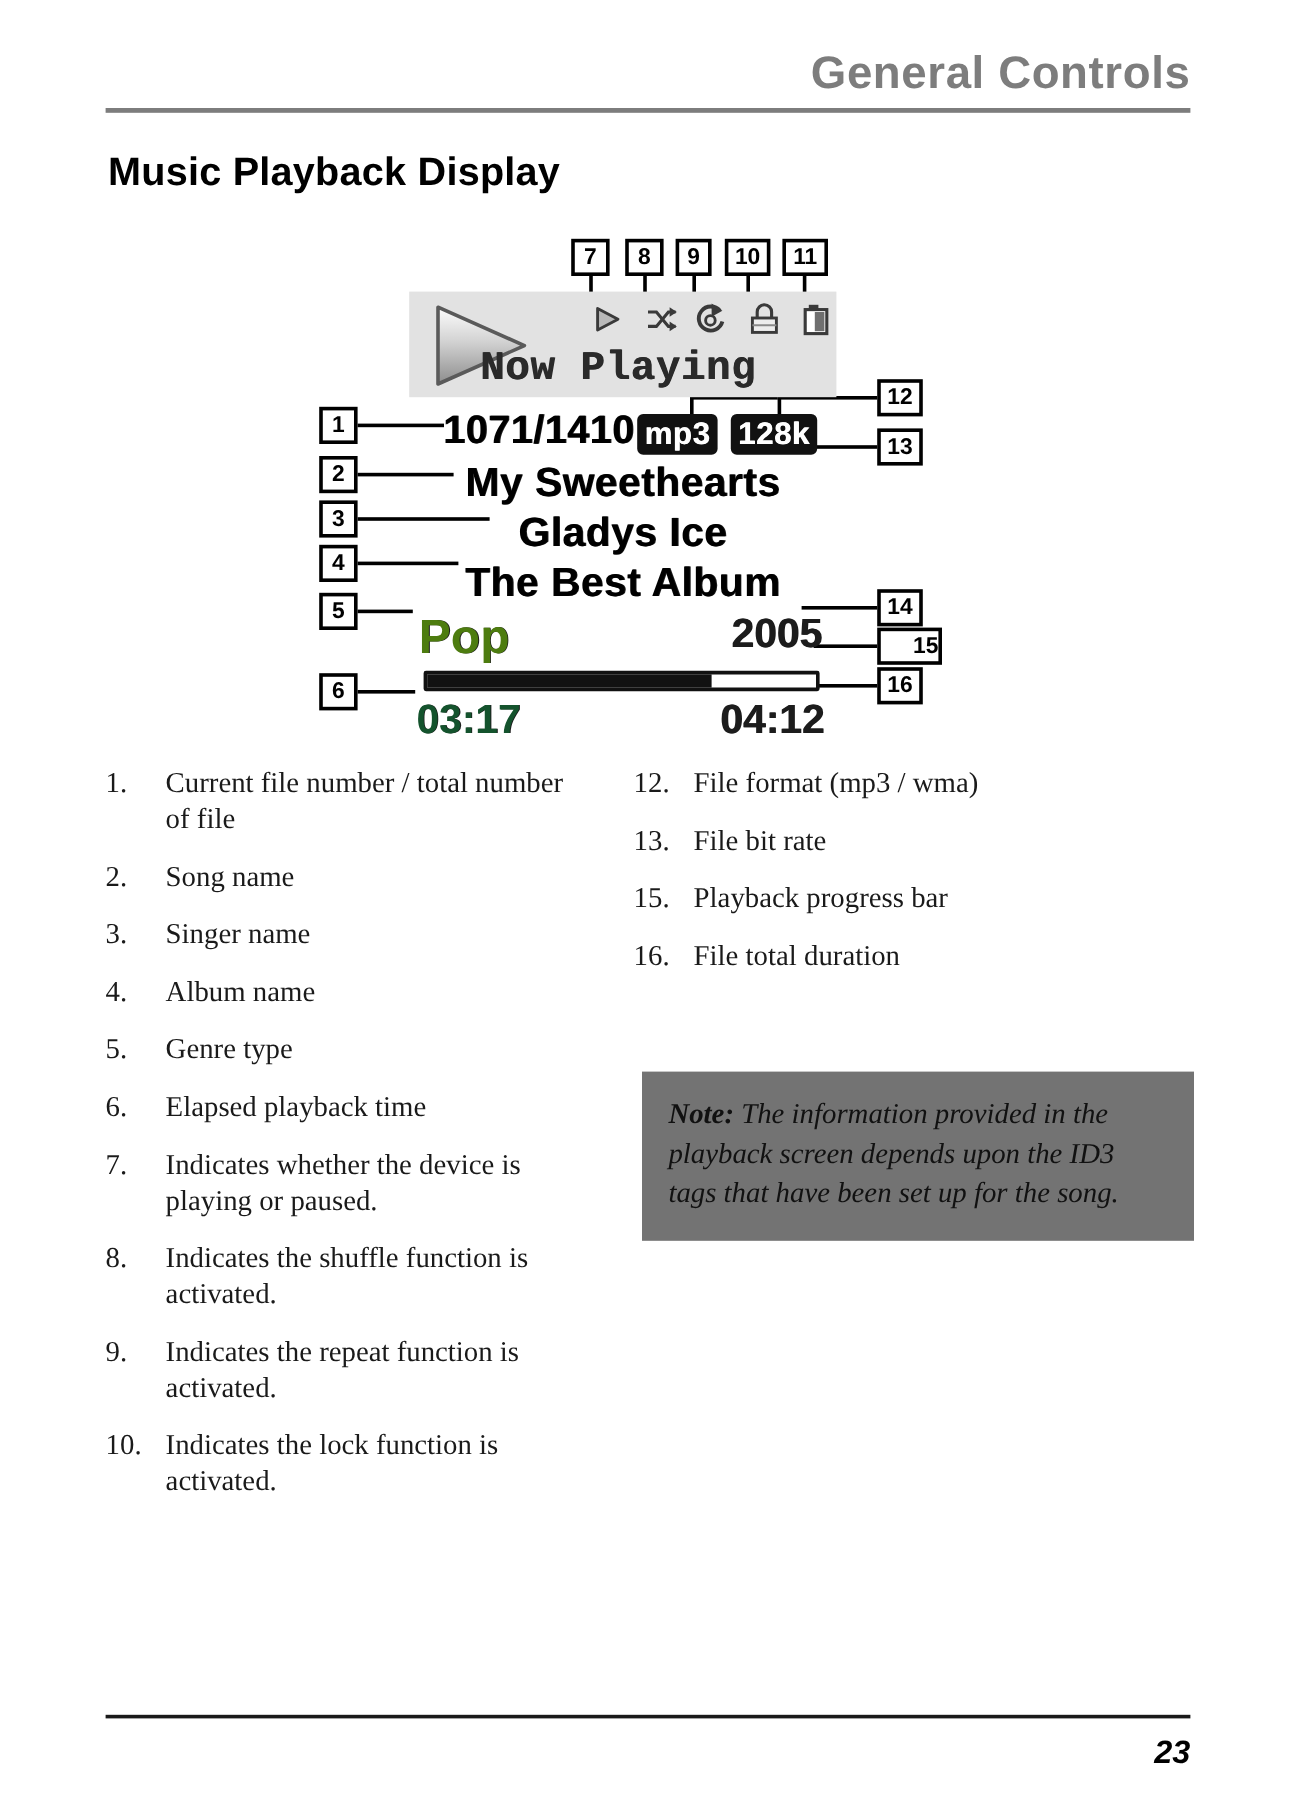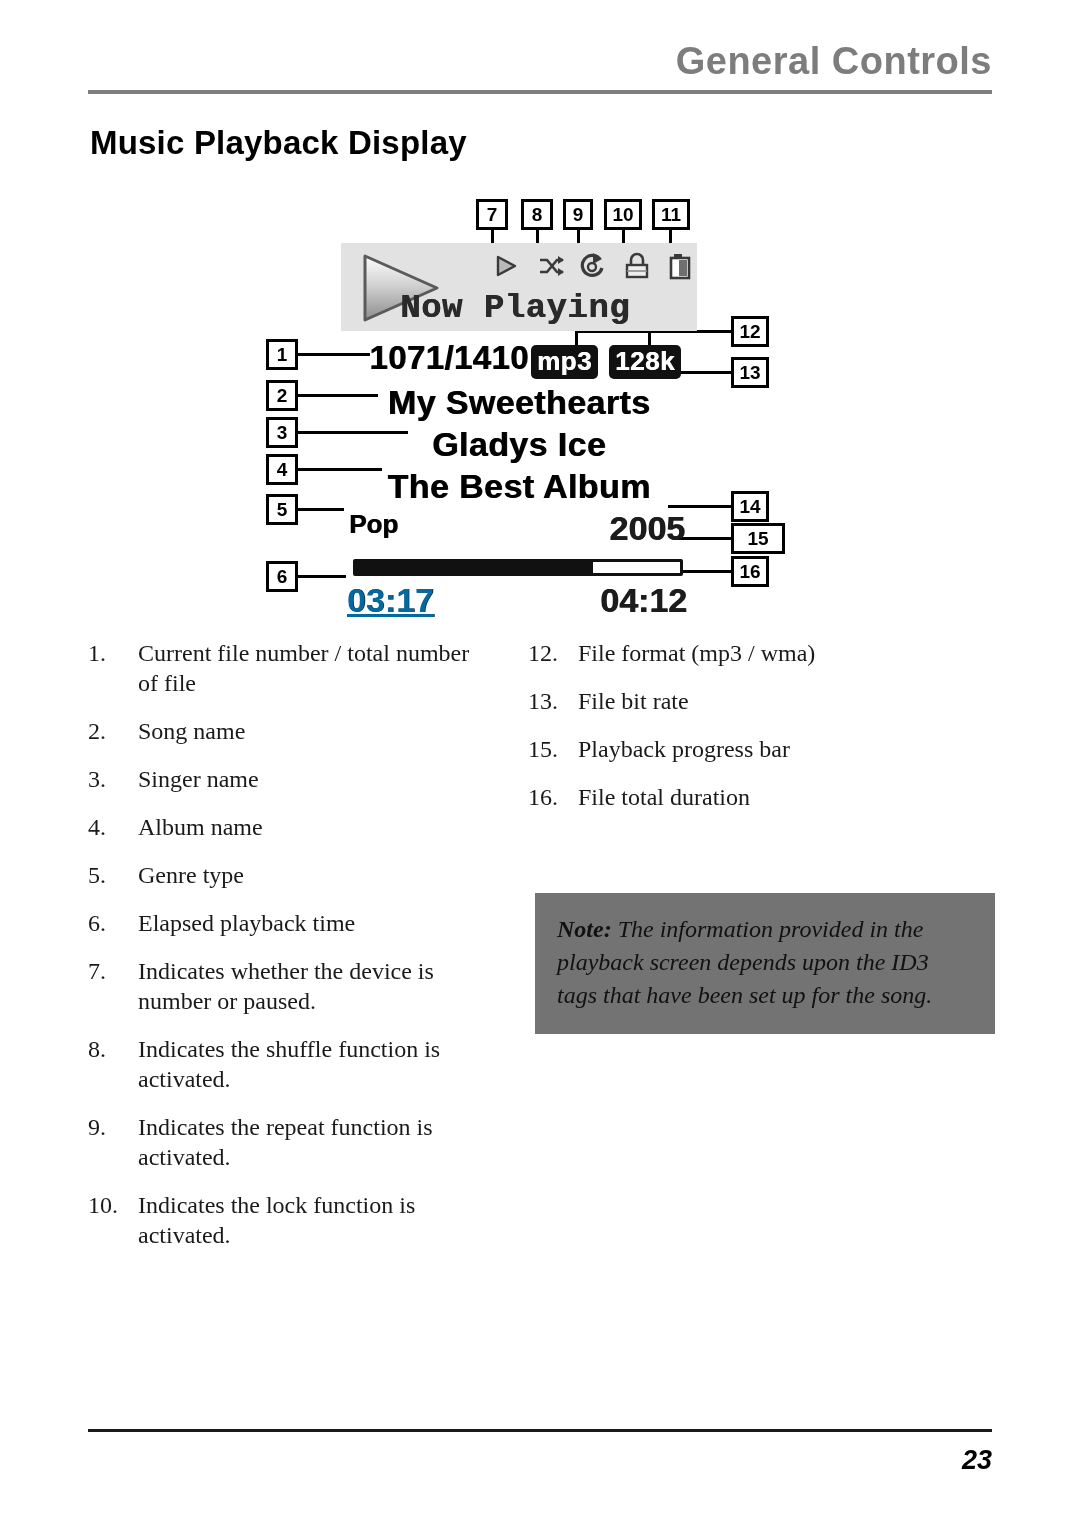--- a/index.html
+++ b/index.html
@@ -171,22 +171,22 @@
   }
   #badge-format { left: 190px; top: 102px; }
   #badge-bitrate { left: 268px; top: 102px; }
 
   #lcd-genre {
     position: absolute;
     left: 8px;
     top: 266px;
     font-family: "Liberation Sans", sans-serif;
     font-weight: bold;
-    font-size: 26px;
-    color: #000000;
+    font-size: 40px;
+    color: #4d7c0f;
     text-shadow: 0.7px 0 0 #1c1c1c;
   }
   #lcd-year {
     position: absolute;
     right: 12px;
     top: 266px;
     font-family: "Liberation Sans", sans-serif;
     font-weight: bold;
     font-size: 34px;
     color: #1c1c1c;
@@ -210,23 +210,22 @@
     height: 100%;
     background: #111111;
   }
   #lcd-elapsed {
     position: absolute;
     left: 6px;
     top: 338px;
     font-family: "Liberation Sans", sans-serif;
     font-weight: bold;
     font-size: 34px;
-    color: #0369a1;
+    color: #14532d;
     text-shadow: 0.7px 0 0 #1c1c1c;
-    text-decoration: underline;
   }
   #lcd-total {
     position: absolute;
     right: 10px;
     top: 338px;
     font-family: "Liberation Sans", sans-serif;
     font-weight: bold;
     font-size: 34px;
     color: #1c1c1c;
     text-shadow: 0.7px 0 0 #1c1c1c;
@@ -351,21 +350,21 @@
   <div class="leader v" style="left:648px; top:140px; height:16px;"></div>
   <div class="leader v" style="left:575px; top:140px; height:22px;"></div>
   <div class="leader h" style="left:575px; top:140px; width:73px;"></div>
 
   <div class="callout-box" style="left:731px; top:167px; width:38px;">13</div>
   <div class="leader h" style="left:672px; top:181px; width:59px;"></div>
 
   <div class="callout-box" style="left:731px; top:301px; width:38px;">14</div>
   <div class="leader h" style="left:668px; top:315px; width:63px;"></div>
 
-  <div class="callout-box" style="left:731px; top:333px; width:54px;">15</div>
+  <div class="callout-box" style="left:731px; top:333px; width:54px;text-align:right;">15</div>
   <div class="leader h" style="left:678px; top:347px; width:53px;"></div>
 
   <div class="callout-box" style="left:731px; top:366px; width:38px;">16</div>
   <div class="leader h" style="left:676px; top:380px; width:55px;"></div>
 
   <div id="lcd">
 
     <div id="lcd-banner"></div>
 
     <svg id="play-big" viewBox="0 0 86 74">
@@ -453,21 +452,21 @@
     <div class="legend-item">
       <div class="legend-num">5.</div>
       <div class="legend-text">Genre type</div>
     </div>
     <div class="legend-item">
       <div class="legend-num">6.</div>
       <div class="legend-text">Elapsed playback time</div>
     </div>
     <div class="legend-item">
       <div class="legend-num">7.</div>
-      <div class="legend-text">Indicates whether the device is number or paused.</div>
+      <div class="legend-text">Indicates whether the device is playing or paused.</div>
     </div>
     <div class="legend-item">
       <div class="legend-num">8.</div>
       <div class="legend-text">Indicates the shuffle function is activated.</div>
     </div>
     <div class="legend-item">
       <div class="legend-num">9.</div>
       <div class="legend-text">Indicates the repeat function is activated.</div>
     </div>
     <div class="legend-item">

